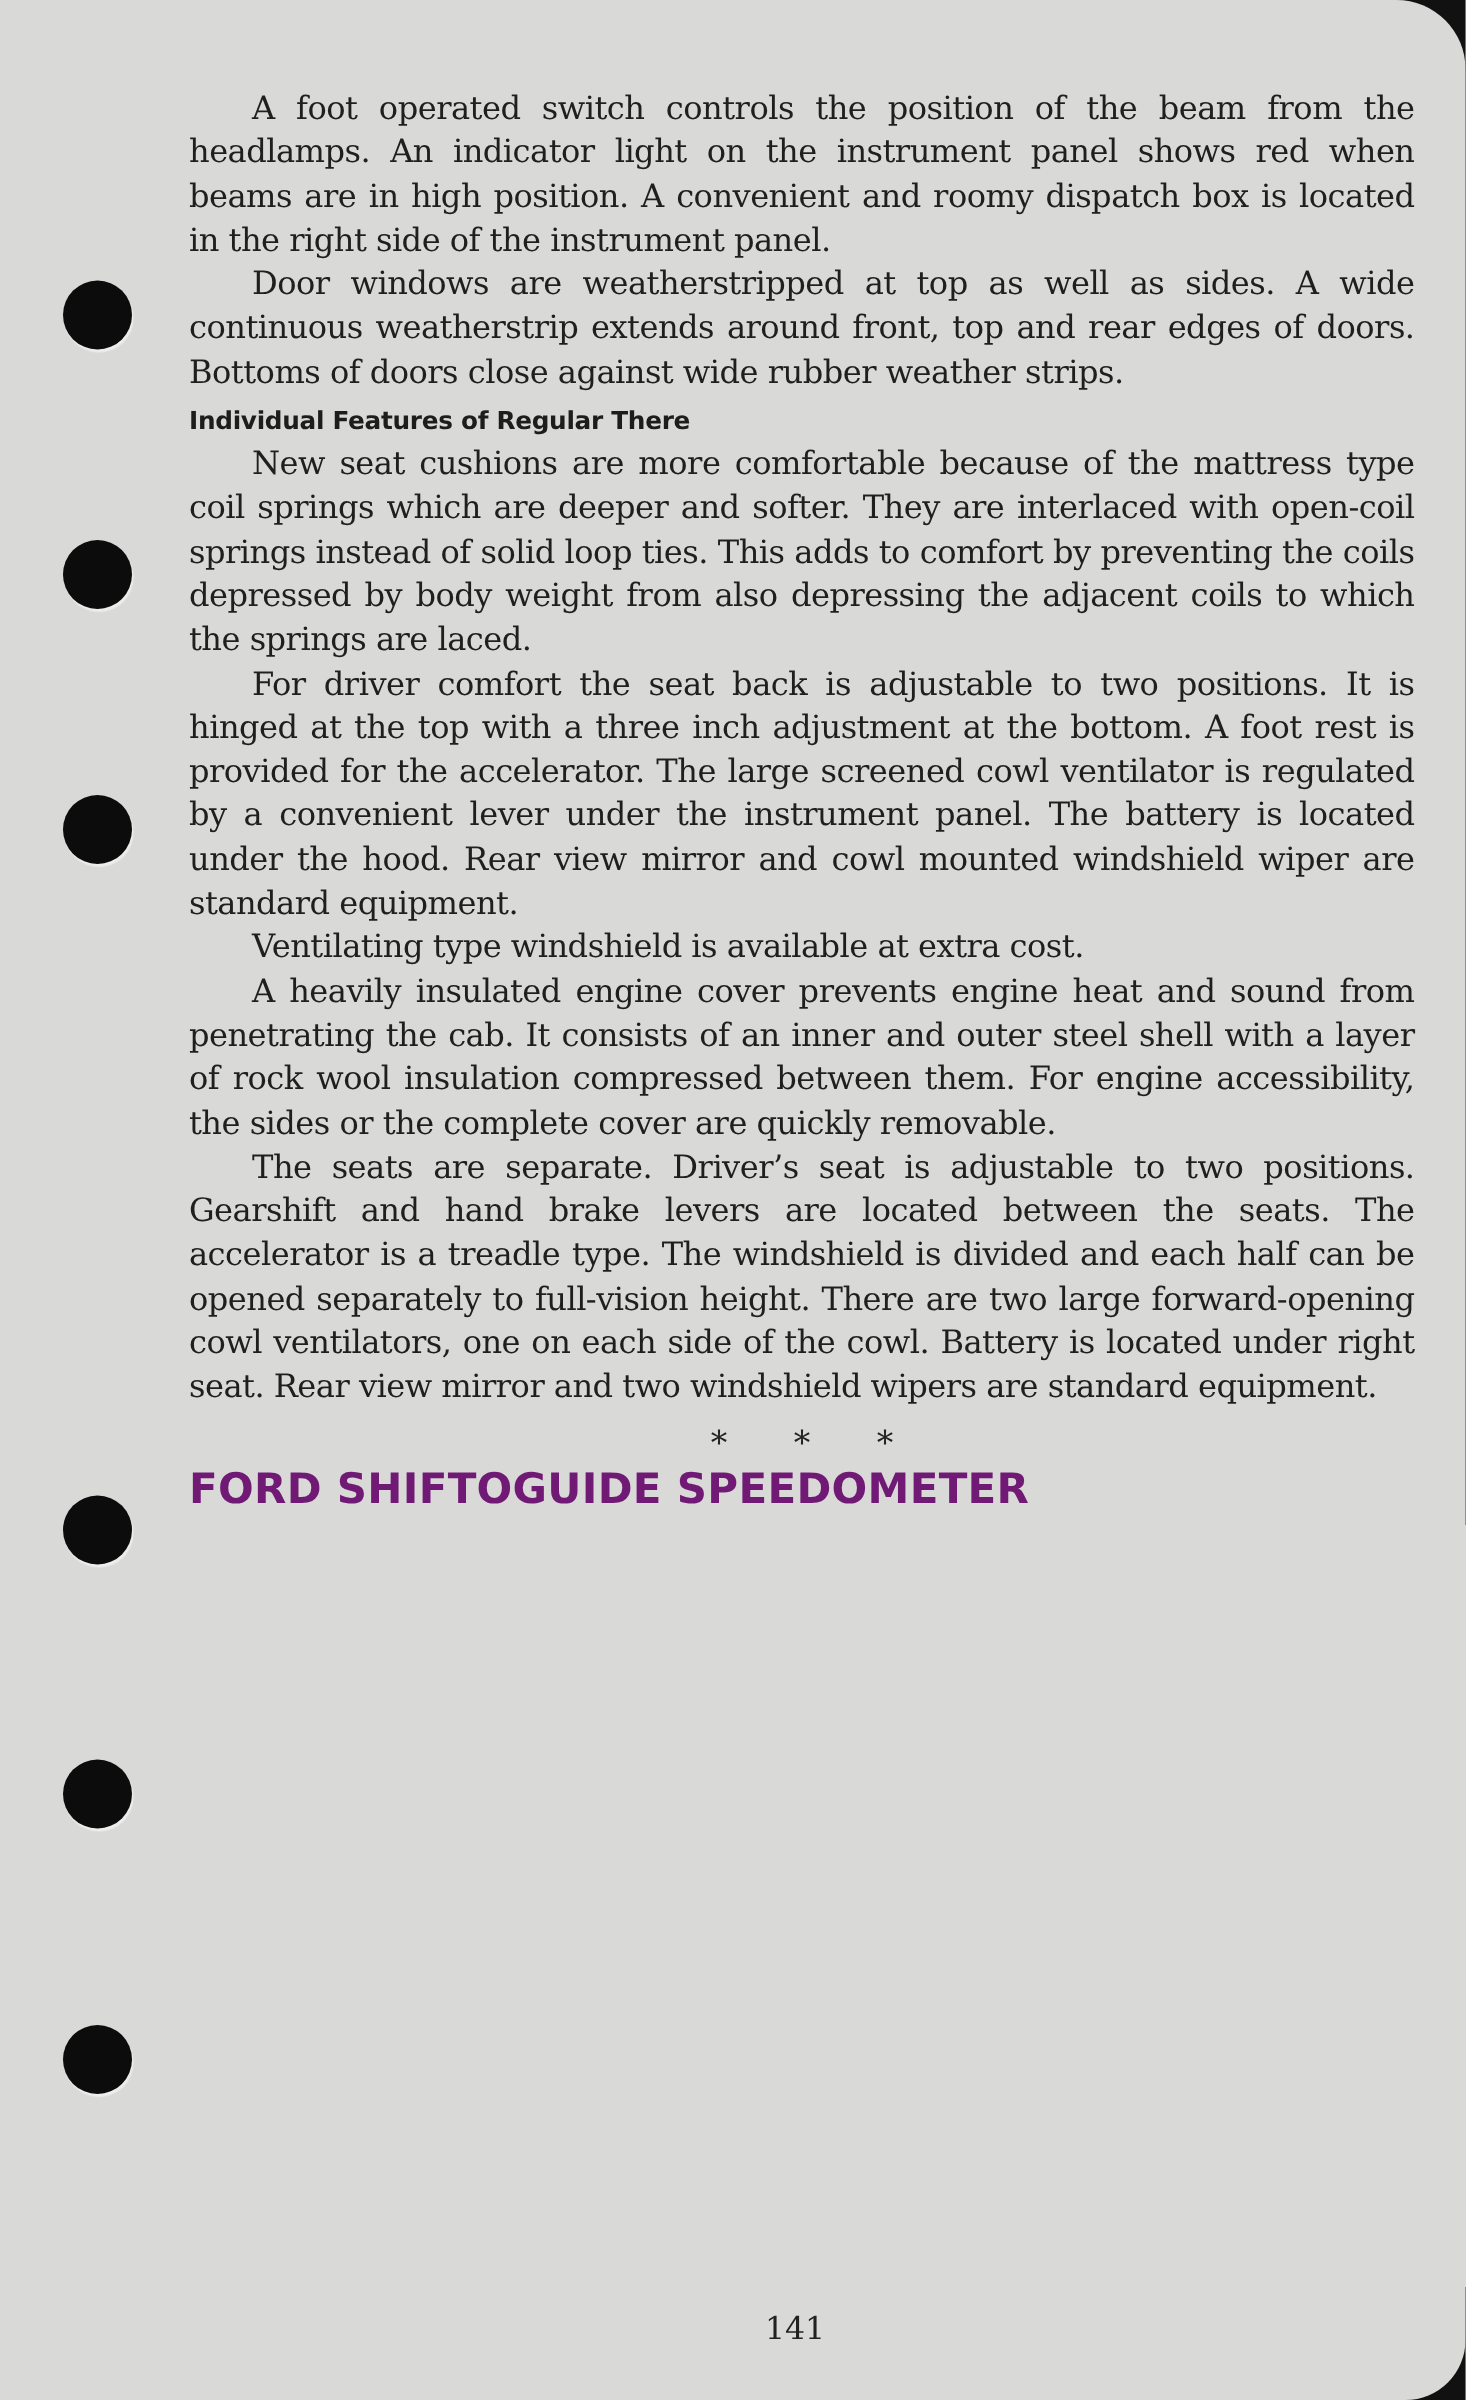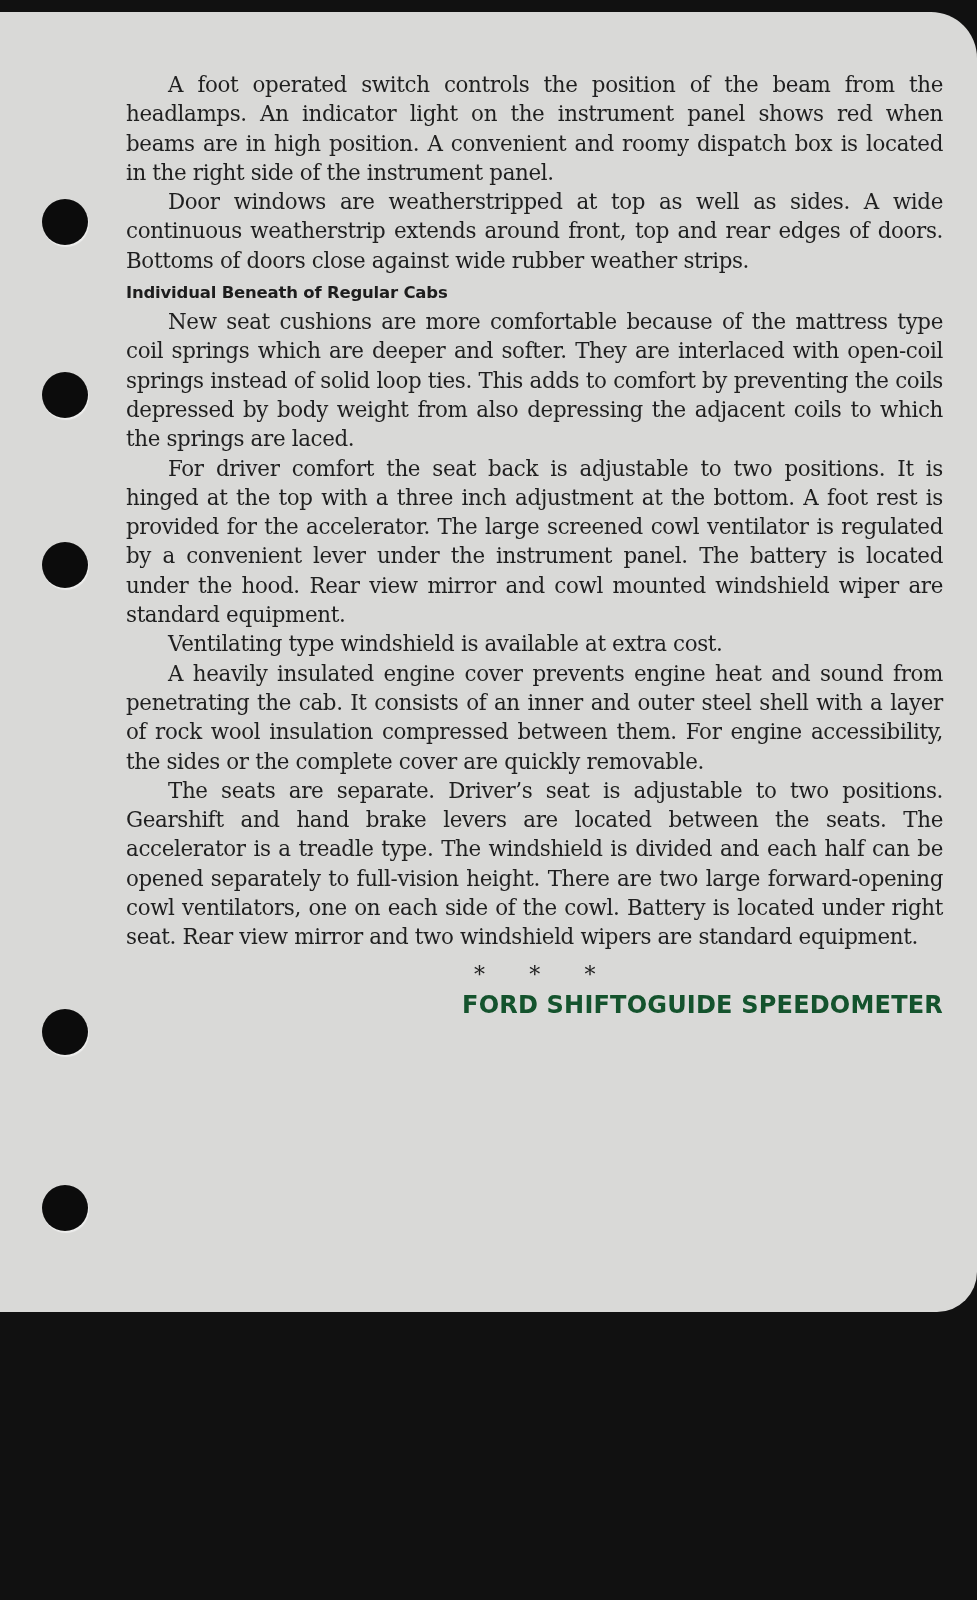--- a/index.html
+++ b/index.html
@@ -1,18 +1,18 @@
 <!DOCTYPE html>
 <html><head>
 <meta charset="utf-8">
 <style>
   html, body { margin:0; padding:0; }
   body { width:977px; height:1600px; background:#111; overflow:hidden; position:relative; }
   .page {
-    position:absolute; left:0; top:12px; width:977px; height:1300px;
+    position:absolute; left:0; top:0; width:977px; height:1600px;
     background:#d9d9d7;
     border-top-right-radius:46px;
     border-bottom-right-radius:40px;
     overflow:hidden;
   }
   .hole {
     position:absolute; width:46px; height:46px; border-radius:50%;
     background:#0c0c0c; left:42px;
     box-shadow: 1px 2px 1px rgba(255,255,255,0.55);
   }
@@ -24,22 +24,22 @@
   }
   .content p { margin:0; text-indent:42px; }
   .sub {
     font-family:"DejaVu Sans", "Liberation Sans", sans-serif; font-weight:bold;
     font-size:16.5px; line-height:20px; margin:8px 0 4px 0; color:#1d1d1d; letter-spacing:-0.2px;
   }
   .stars {
     text-align:center; font-size:22px; line-height:22px; margin-top:12px; word-spacing:38px; color:#222;
   }
   .heading {
-    text-align:right; font-family:"DejaVu Sans", "Liberation Sans", sans-serif;
-    font-weight:bold; font-size:24px; line-height:30px; margin:4px 0 2px 0; letter-spacing:0.2px; color:#14532d;
+    text-align:left; font-family:"DejaVu Sans", "Liberation Sans", sans-serif;
+    font-weight:bold; font-size:28px; line-height:30px; margin:4px 0 2px 0; letter-spacing:0.2px; color:#701a75;
   }
   .pagenum {
     position:absolute; top:1540px; left:0; width:1060px; text-align:center;
     font-family:"DejaVu Serif", "Liberation Serif", serif; font-size:21px; color:#222;
   }
 </style>
 </head>
 <body>
 
 <div class="page">
@@ -47,21 +47,21 @@
   <div class="hole" style="top:360px"></div>
   <div class="hole" style="top:530px"></div>
   <div class="hole" style="top:997px"></div>
   <div class="hole" style="top:1173px"></div>
   <div class="hole" style="top:1350px"></div>
 
   <div class="content">
     <p>A foot operated switch controls the position of the beam from the headlamps. An indicator light on the instrument panel shows red when beams are in high position. A convenient and roomy dispatch box is located in the right side of the instrument panel.</p>
     <p>Door windows are weatherstripped at top as well as sides. A wide continuous weatherstrip extends around front, top and rear edges of doors. Bottoms of doors close against wide rubber weather strips.</p>
 
-    <div class="sub">Individual Beneath of Regular Cabs</div>
+    <div class="sub">Individual Features of Regular There</div>
     <p>New seat cushions are more comfortable because of the mattress type coil springs which are deeper and softer. They are interlaced with open-coil springs instead of solid loop ties. This adds to comfort by preventing the coils depressed by body weight from also depressing the adjacent coils to which the springs are laced.</p>
     <p>For driver comfort the seat back is adjustable to two positions. It is hinged at the top with a three inch adjustment at the bottom. A foot rest is provided for the accelerator. The large screened cowl ventilator is regulated by a convenient lever under the instrument panel. The battery is located under the hood. Rear view mirror and cowl mounted windshield wiper are standard equipment.</p>
     <p>Ventilating type windshield is available at extra cost.</p>
 
     <p>A heavily insulated engine cover prevents engine heat and sound from penetrating the cab. It consists of an inner and outer steel shell with a layer of rock wool insulation compressed between them. For engine accessibility, the sides or the complete cover are quickly removable.</p>
     <p>The seats are separate. Driver’s seat is adjustable to two positions. Gearshift and hand brake levers are located between the seats. The accelerator is a treadle type. The windshield is divided and each half can be opened separately to full-vision height. There are two large forward-opening cowl ventilators, one on each side of the cowl. Battery is located under right seat. Rear view mirror and two windshield wipers are standard equipment.</p>
 
     <div class="stars">* * *</div>
     <div class="heading">FORD SHIFTOGUIDE SPEEDOMETER</div>
   </div>

